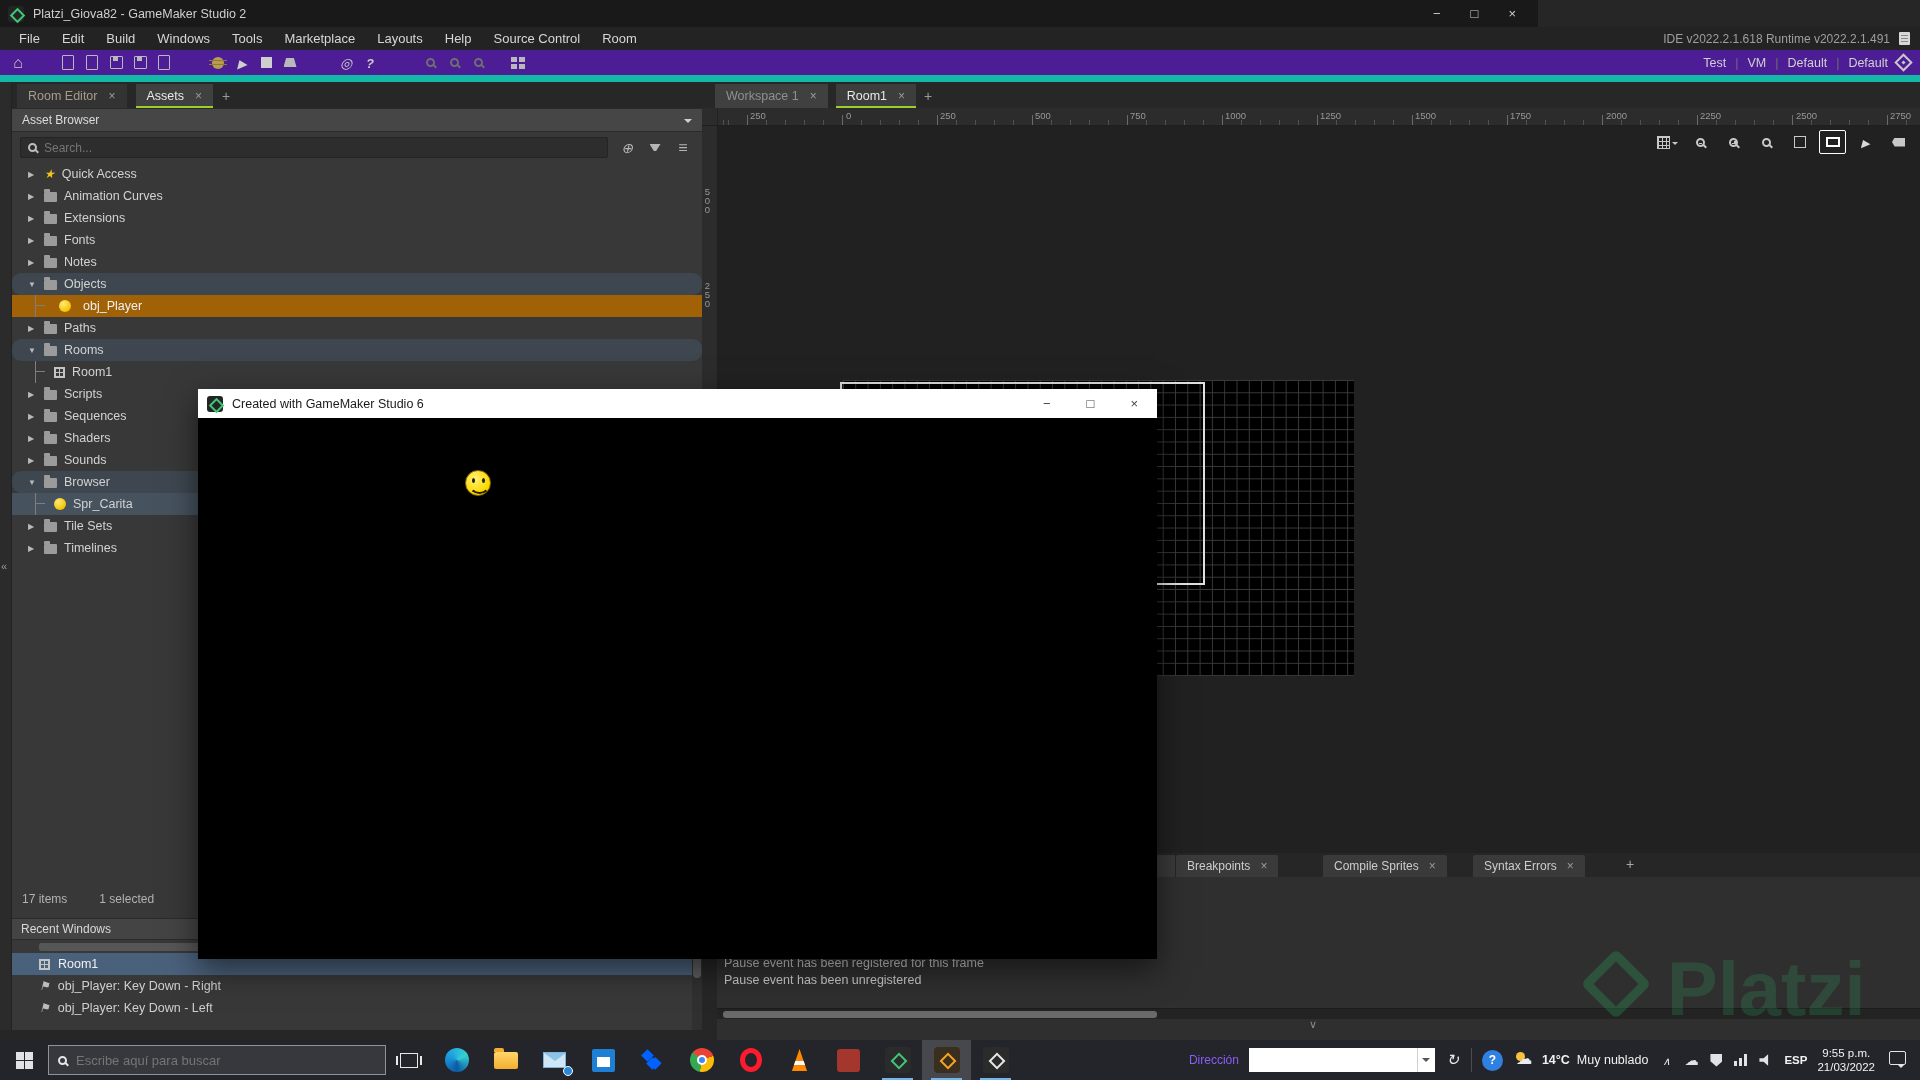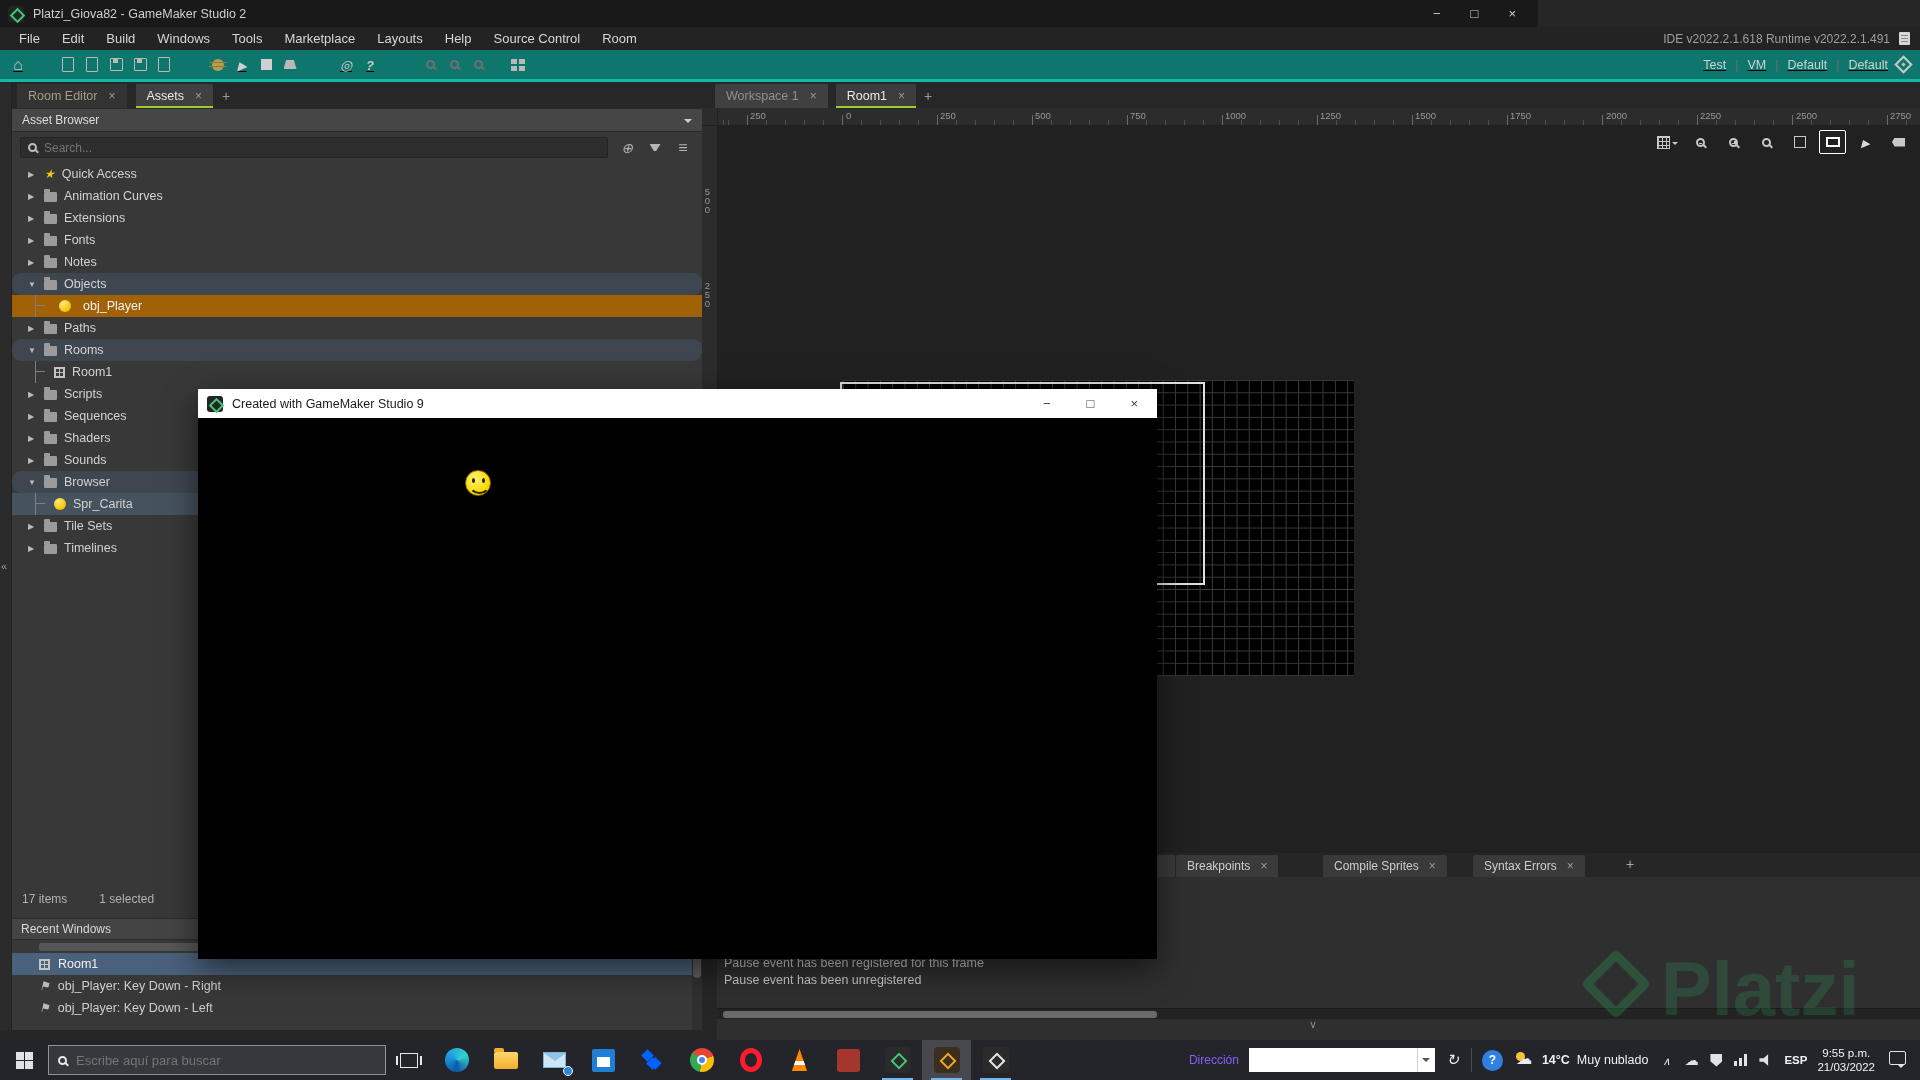--- a/index.html
+++ b/index.html
@@ -19,22 +19,22 @@
   
   .menubar { position:absolute; left:0; top:27px; width:1920px; height:23px; background:#232323;
     display:flex; align-items:center; padding-left:8px; z-index:40; }
   .menu-item { color:#d6d6d6; font-size:13px; padding:0 11px; line-height:23px; }
   .version { margin-left:auto; color:#9f9f9f; font-size:12px; }
   .page-ic { width:11px; height:13px; background:#d8d8d8; border-radius:1px; margin:0 10px 0 9px; position:relative; flex:none; }
   .page-ic::before { content:""; position:absolute; left:2px; top:3px; width:7px; height:1px;
     background:#8a8a8a; box-shadow:0 3px 0 #8a8a8a, 0 6px 0 #8a8a8a; }
 
   
-  .toolbar { position:absolute; left:0; top:50px; width:1920px; height:32px; background:#0f766e;
-    border-bottom:3px solid #14b8a6; display:flex; align-items:center; z-index:40;text-decoration:underline; }
+  .toolbar { position:absolute; left:0; top:50px; width:1920px; height:32px; background:#4c1d95;
+    border-bottom:7px solid #14b8a6; display:flex; align-items:center; z-index:40; }
   .tbtn { width:24px; height:26px; display:flex; align-items:center; justify-content:center;
     background:none; border:none; flex:none; }
   .homeI::before { content:"⌂"; font-size:16px; color:#c9c9c9; }
   .doc { width:12px; height:15px; border:1.5px solid #b9b9b9; border-radius:1px; }
   .floppy { width:13px; height:13px; border:1.5px solid #b9b9b9; border-radius:1px; position:relative; }
   .floppy::before { content:""; position:absolute; left:2px; top:0; width:5px; height:4px; background:#b9b9b9; }
   .bugI { width:12px; height:12px; border-radius:50%; background:#b89d4e; position:relative; }
   .bugI::before { content:""; position:absolute; left:-3px; top:3px; width:18px; height:1px;
     background:#8f7a3a; box-shadow:0 4px 0 #8f7a3a; }
   .playI::before { content:"▶"; color:#cfcfcf; font-size:12px; }
@@ -171,21 +171,21 @@
   .ol0 { top:79px; } .ol1 { top:96px; }
   .hscroll { position:absolute; left:0; right:0; top:131px; height:11px; background:#232323; border-top:1px solid #1b1b1b; }
   .hthumb { position:absolute; left:6px; top:2px; width:434px; height:7px; background:#6a6a6a; border-radius:3px; }
   .ochev { position:absolute; left:592px; top:141px; color:#8a8a8a; font-size:11px; }
   .ochev::before { content:"∨"; }
 
   
   .watermark { position:absolute; left:1575px; top:945px; width:345px; height:95px; overflow:hidden; z-index:6; }
   .pz-logo { position:absolute; left:16px; top:14px; width:50px; height:50px; border:9px solid #2fd573;
     border-radius:6px; transform:rotate(45deg); opacity:.22; }
-  .pz-text { position:absolute; left:86px; top:0px; font-size:76px; font-weight:bold; color:#2fd573; opacity:.16; }
+  .pz-text { position:absolute; left:92px; top:0px; font-size:76px; font-weight:bold; color:#2fd573; opacity:.16; }
 
   
   .game-window { position:absolute; left:198px; top:389px; width:959px; height:570px; z-index:10;
     box-shadow:0 10px 30px rgba(0,0,0,.55); background:#000; }
   .gw-titlebar { height:29px; background:#ffffff; display:flex; align-items:center; padding:0 9px; gap:9px; }
   .gw-title { font-size:12.5px; color:#1a1a1a; }
   .gw-controls { margin-left:auto; display:flex; gap:36px; padding-right:10px; color:#454545; font-size:13px; }
   .gw-content { position:absolute; left:0; right:0; top:29px; bottom:0; background:#000; }
   .smiley { position:absolute; left:267px; top:52px; width:26px; height:26px; border-radius:50%;
     background:radial-gradient(circle at 38% 32%, #fff176, #ffd800 65%, #e0b300);
@@ -621,21 +621,21 @@
 </div>
 
 <div class="watermark">
   <i class="pz-logo"></i>
   <span class="pz-text">Platzi</span>
 </div>
 
 <div class="game-window">
   <div class="gw-titlebar">
     <span class="gm-logo"></span>
-    <span class="gw-title">Created with GameMaker Studio 9</span>
+    <span class="gw-title">Created with GameMaker Studio 6</span>
     <div class="gw-controls">
       <span>−</span>
       <span>□</span>
       <span>×</span>
     </div>
   </div>
   <div class="gw-content">
     <div class="smiley"></div>
   </div>
 </div>

